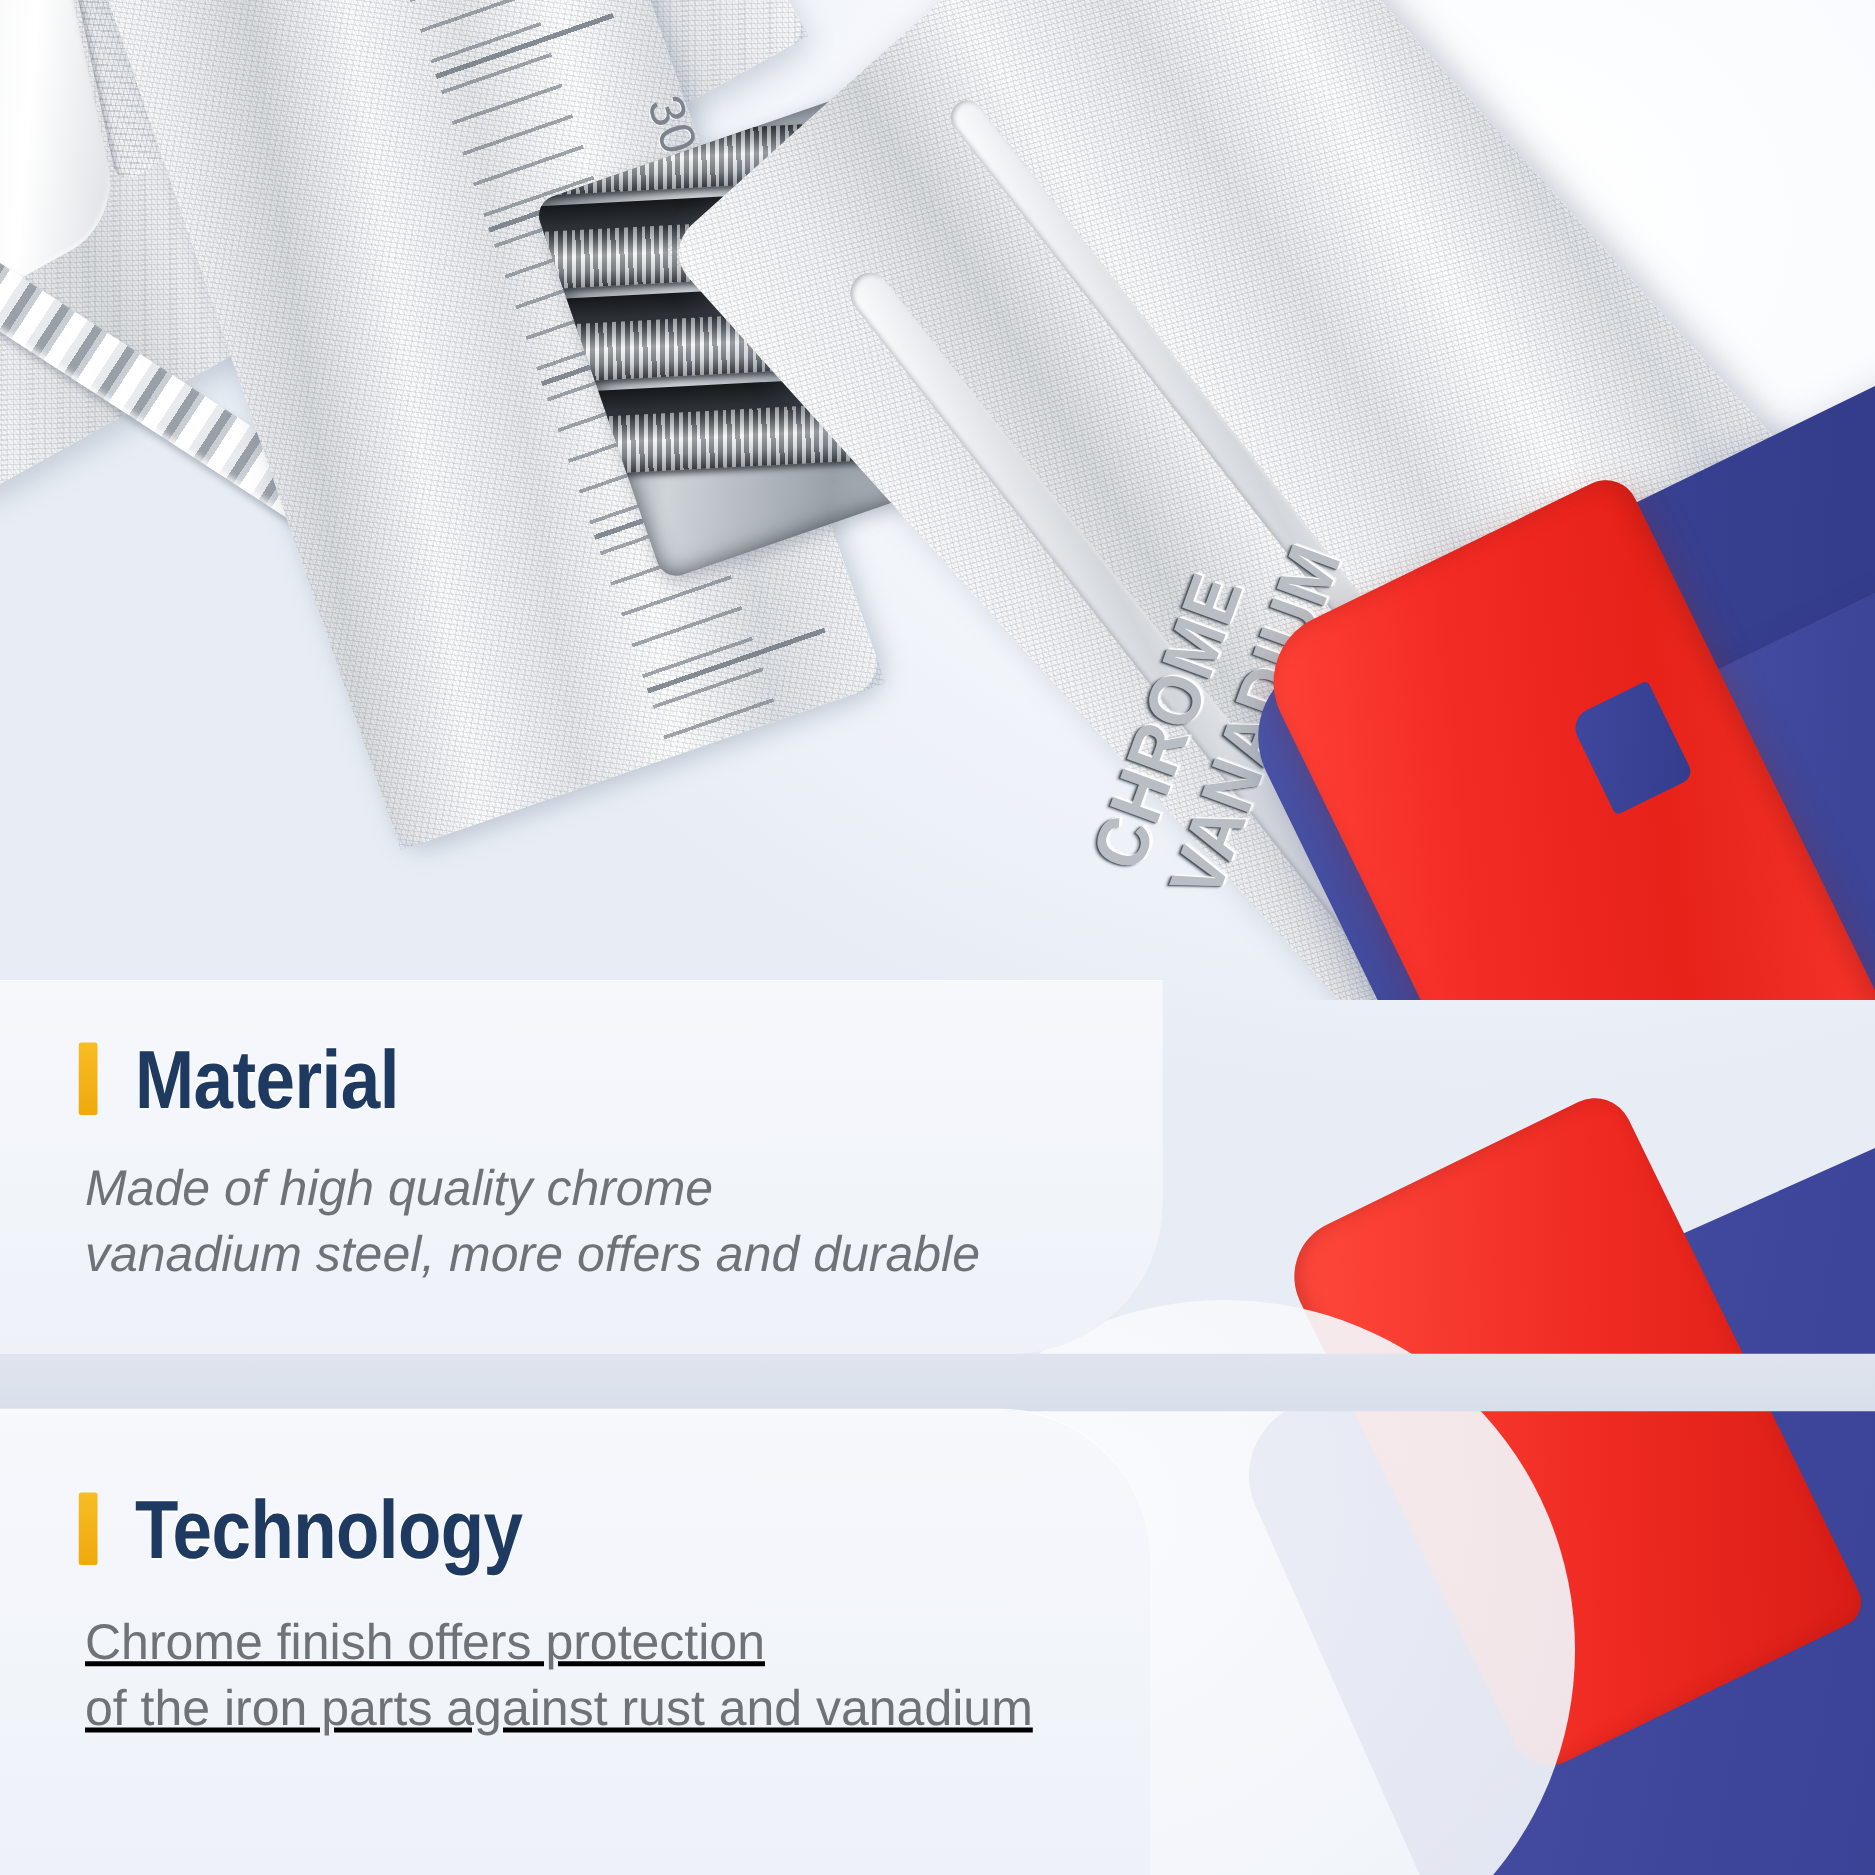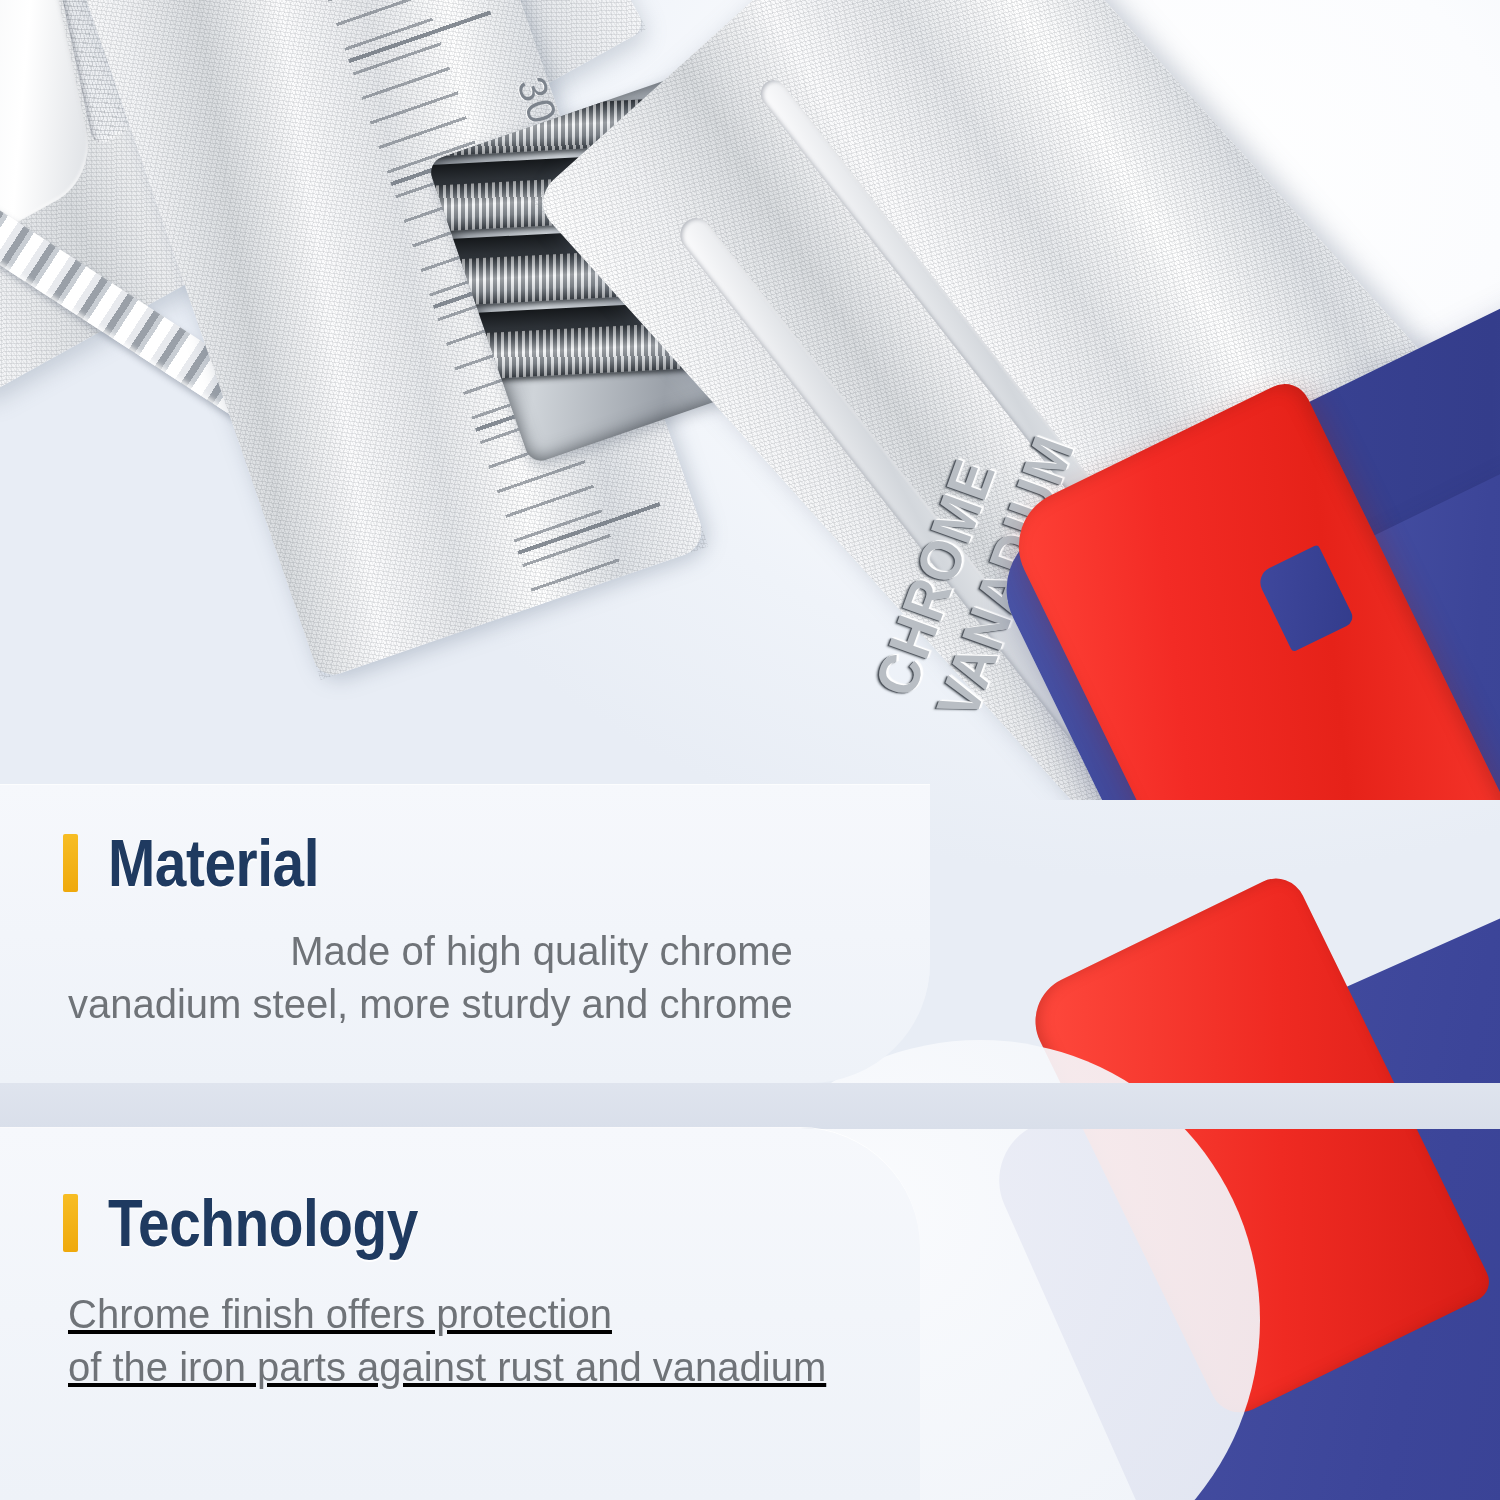--- a/index.html
+++ b/index.html
@@ -244,21 +244,21 @@
     background:linear-gradient(180deg,rgba(240,244,250,0),rgba(238,242,249,.0));
   }
 
   
   .panel {
     position:absolute; left:0;
     background:linear-gradient(180deg,#f6f8fc 0%,#eef2f8 100%);
     box-shadow:0 -1px 0 rgba(255,255,255,.85);
     z-index:5;
   }
-  #panel-material  { top:785px;  width:930px; height:298px; border-radius:0 0 120px 0;text-align:right; }
+  #panel-material  { top:785px;  width:930px; height:298px; border-radius:0 0 120px 0; }
   #panel-technology{ top:1128px; width:920px; height:372px; border-radius:0 120px 0 0; }
 
   #panel-divider {
     position:absolute; left:0; top:1083px; width:1500px; height:46px;
     background:linear-gradient(180deg,#dfe4ee,#d9dfea);
     z-index:4;
   }
 
   .heading-row { display:flex; align-items:center; gap:30px; }
   .accent-bar {
@@ -273,21 +273,21 @@
     transform:scaleX(.86); transform-origin:left center;
     text-shadow:0 2px 0 rgba(255,255,255,.9), 0 -1px 0 rgba(255,255,255,.7);
     white-space:nowrap;
   }
   .body-line {
     font-family:"Liberation Sans", sans-serif;
     font-size:40px; line-height:1.32; color:#6f7378;
     white-space:nowrap;
   }
   #panel-material .heading-row   { position:absolute; left:63px; top:45px; }
-  #panel-material .body-block    { position:absolute; left:68px; top:140px; }
+  #panel-material .body-block    { position:absolute; left:68px; top:140px;font-style:italic; }
   #panel-technology .heading-row { position:absolute; left:63px; top:62px; }
   #panel-technology .body-block  { position:absolute; left:68px; top:160px;text-decoration:underline; }
 
   
   #white-blob {
     position:absolute; left:700px; top:1040px;
     width:560px; height:560px;
     background:radial-gradient(circle at 30% 30%,#fbfcfe,#eef2f8);
     border-radius:50%;
     z-index:3; opacity:.92;
@@ -354,21 +354,21 @@
 
   <div id="panel-divider"></div>
 
   <section class="panel" id="panel-material">
     <div class="heading-row">
       <span class="accent-bar"></span>
       <h2 class="heading">Material</h2>
     </div>
     <div class="body-block">
       <p class="body-line">Made of high quality chrome</p>
-      <p class="body-line">vanadium steel, more sturdy and chrome</p>
+      <p class="body-line">vanadium steel, more offers and durable</p>
     </div>
   </section>
 
   <section class="panel" id="panel-technology">
     <div class="heading-row">
       <span class="accent-bar"></span>
       <h2 class="heading">Technology</h2>
     </div>
     <div class="body-block">
       <p class="body-line">Chrome finish offers protection</p>

